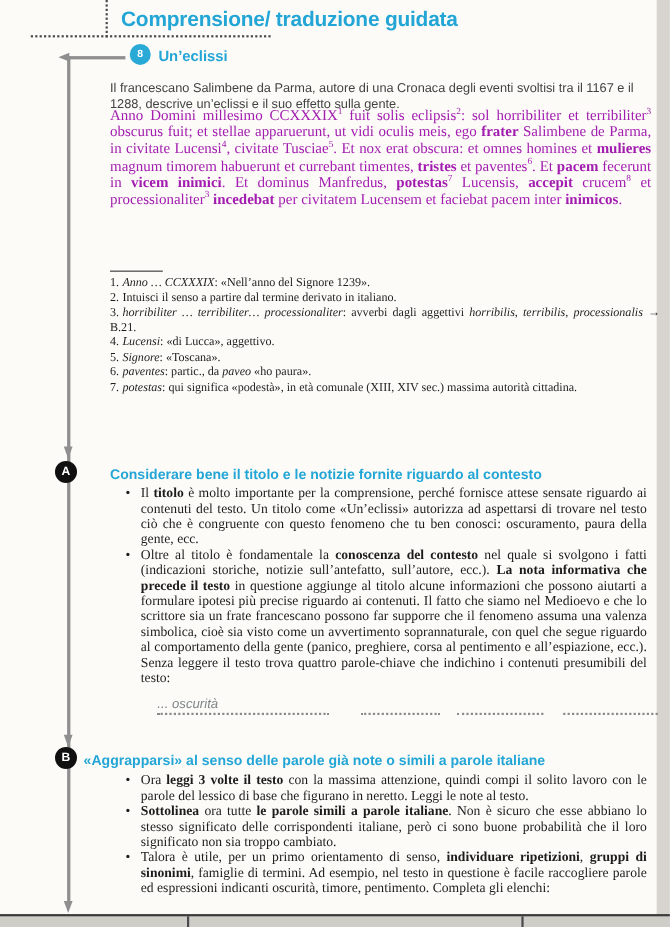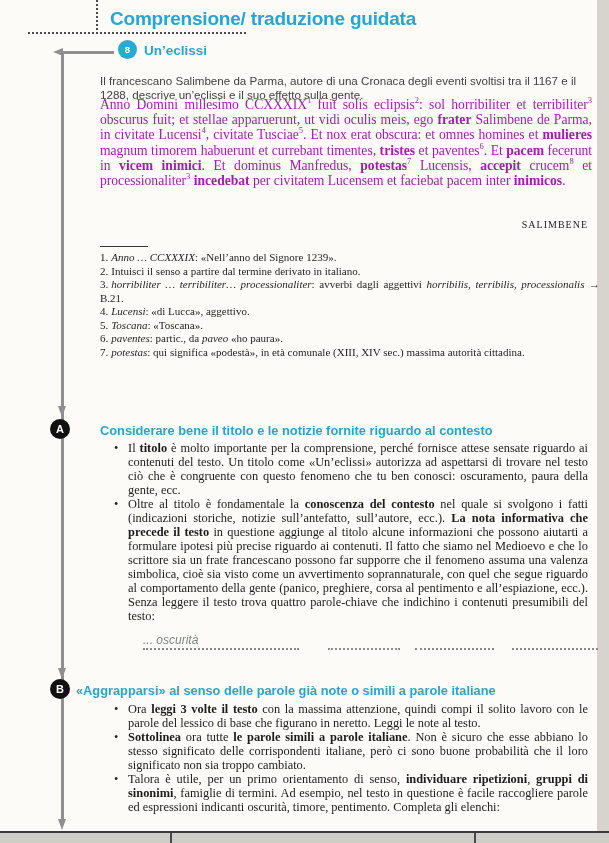--- a/index.html
+++ b/index.html
@@ -94,29 +94,28 @@
   <div class="ah-down ah-a"></div>
   <div class="ah-down ah-b"></div>
   <div class="ah-down ah-end"></div>
 
   <h1 class="main-title">Comprensione/ traduzione guidata</h1>
 
   <div class="ex-badge">8</div>
   <div class="ex-title">Un’eclissi</div>
   <p class="intro">Il francescano Salimbene da Parma, autore di una Cronaca degli eventi svoltisi tra il 1167 e il 1288, descrive un’eclissi e il suo effetto sulla gente.</p>
   <p class="latin"><span>Anno Domini millesimo CCXXXIX</span><sup>1</sup><span> fuit solis eclipsis</span><sup>2</sup><span>: sol horribiliter et terribiliter</span><sup>3</sup><span> obscurus fuit; et stellae apparuerunt, ut vidi oculis meis, ego </span><span class="b">frater</span><span> Salimbene de Parma, in civitate Lucensi</span><sup>4</sup><span>, civitate Tusciae</span><sup>5</sup><span>. Et nox erat obscura: et omnes homines et </span><span class="b">mulieres</span><span> magnum timorem habuerunt et currebant timentes, </span><span class="b">tristes</span><span> et paventes</span><sup>6</sup><span>. Et </span><span class="b">pacem</span><span> fecerunt in </span><span class="b">vicem inimici</span><span>. Et dominus Manfredus, </span><span class="b">potestas</span><sup>7</sup><span> Lucensis, </span><span class="b">accepit</span><span> crucem</span><sup>8</sup><span> et processionaliter</span><sup>3</sup><span> </span><span class="b">incedebat</span><span> per civitatem Lucensem et faciebat pacem inter </span><span class="b">inimicos</span><span>.</span></p>
-  <div class="attribution">SALIMBENE</div>
 
   <div class="fn-rule"></div>
   <ol class="footnotes">
     <li><span class="fn-num">1.</span><span><span class="i">Anno … CCXXXIX</span><span>: «Nell’anno del Signore 1239».</span></span></li>
     <li><span class="fn-num">2.</span><span><span>Intuisci il senso a partire dal termine derivato in italiano.</span></span></li>
     <li><span class="fn-num">3.</span><span><span class="i">horribiliter … terribiliter… processionaliter</span><span>: avverbi dagli aggettivi </span><span class="i">horribilis</span><span>, </span><span class="i">terribilis</span><span>, </span><span class="i">processionalis</span><span> → B.21.</span></span></li>
     <li><span class="fn-num">4.</span><span><span class="i">Lucensi</span><span>: «di Lucca», aggettivo.</span></span></li>
-    <li><span class="fn-num">5.</span><span><span class="i">Toscana</span><span>: «Toscana».</span></span></li>
+    <li><span class="fn-num">5.</span><span><span class="i">Signore</span><span>: «Toscana».</span></span></li>
     <li><span class="fn-num">6.</span><span><span class="i">paventes</span><span>: partic., da </span><span class="i">paveo</span><span> «ho paura».</span></span></li>
     <li><span class="fn-num">7.</span><span><span class="i">potestas</span><span>: qui significa «podestà», in età comunale (XIII, XIV sec.) massima autorità cittadina.</span></span></li>
   </ol>
 
   <div class="sec-badge badge-a">A</div>
   <div class="sec-head head-a">Considerare bene il titolo e le notizie fornite riguardo al contesto</div>
   <ul class="bullets bullets-a">
     <li><span class="marker">•</span><span><span>Il </span><span class="b">titolo</span><span> è molto importante per la comprensione, perché fornisce attese sensate riguardo ai contenuti del testo. Un titolo come «Un’eclissi» autorizza ad aspettarsi di trovare nel testo ciò che è congruente con questo fenomeno che tu ben conosci: oscuramento, paura della gente, ecc.</span></span></li>
     <li><span class="marker">•</span><span><span>Oltre al titolo è fondamentale la </span><span class="b">conoscenza del contesto</span><span> nel quale si svolgono i fatti (indicazioni storiche, notizie sull’antefatto, sull’autore, ecc.). </span><span class="b">La nota informativa che precede il testo</span><span> in questione aggiunge al titolo alcune informazioni che possono aiutarti a formulare ipotesi più precise riguardo ai contenuti. Il fatto che siamo nel Medioevo e che lo scrittore sia un frate francescano possono far supporre che il fenomeno assuma una valenza simbolica, cioè sia visto come un avvertimento soprannaturale, con quel che segue riguardo al comportamento della gente (panico, preghiere, corsa al pentimento e all’espiazione, ecc.). Senza leggere il testo trova quattro parole-chiave che indichino i contenuti presumibili del testo:</span></span></li>
   </ul>

